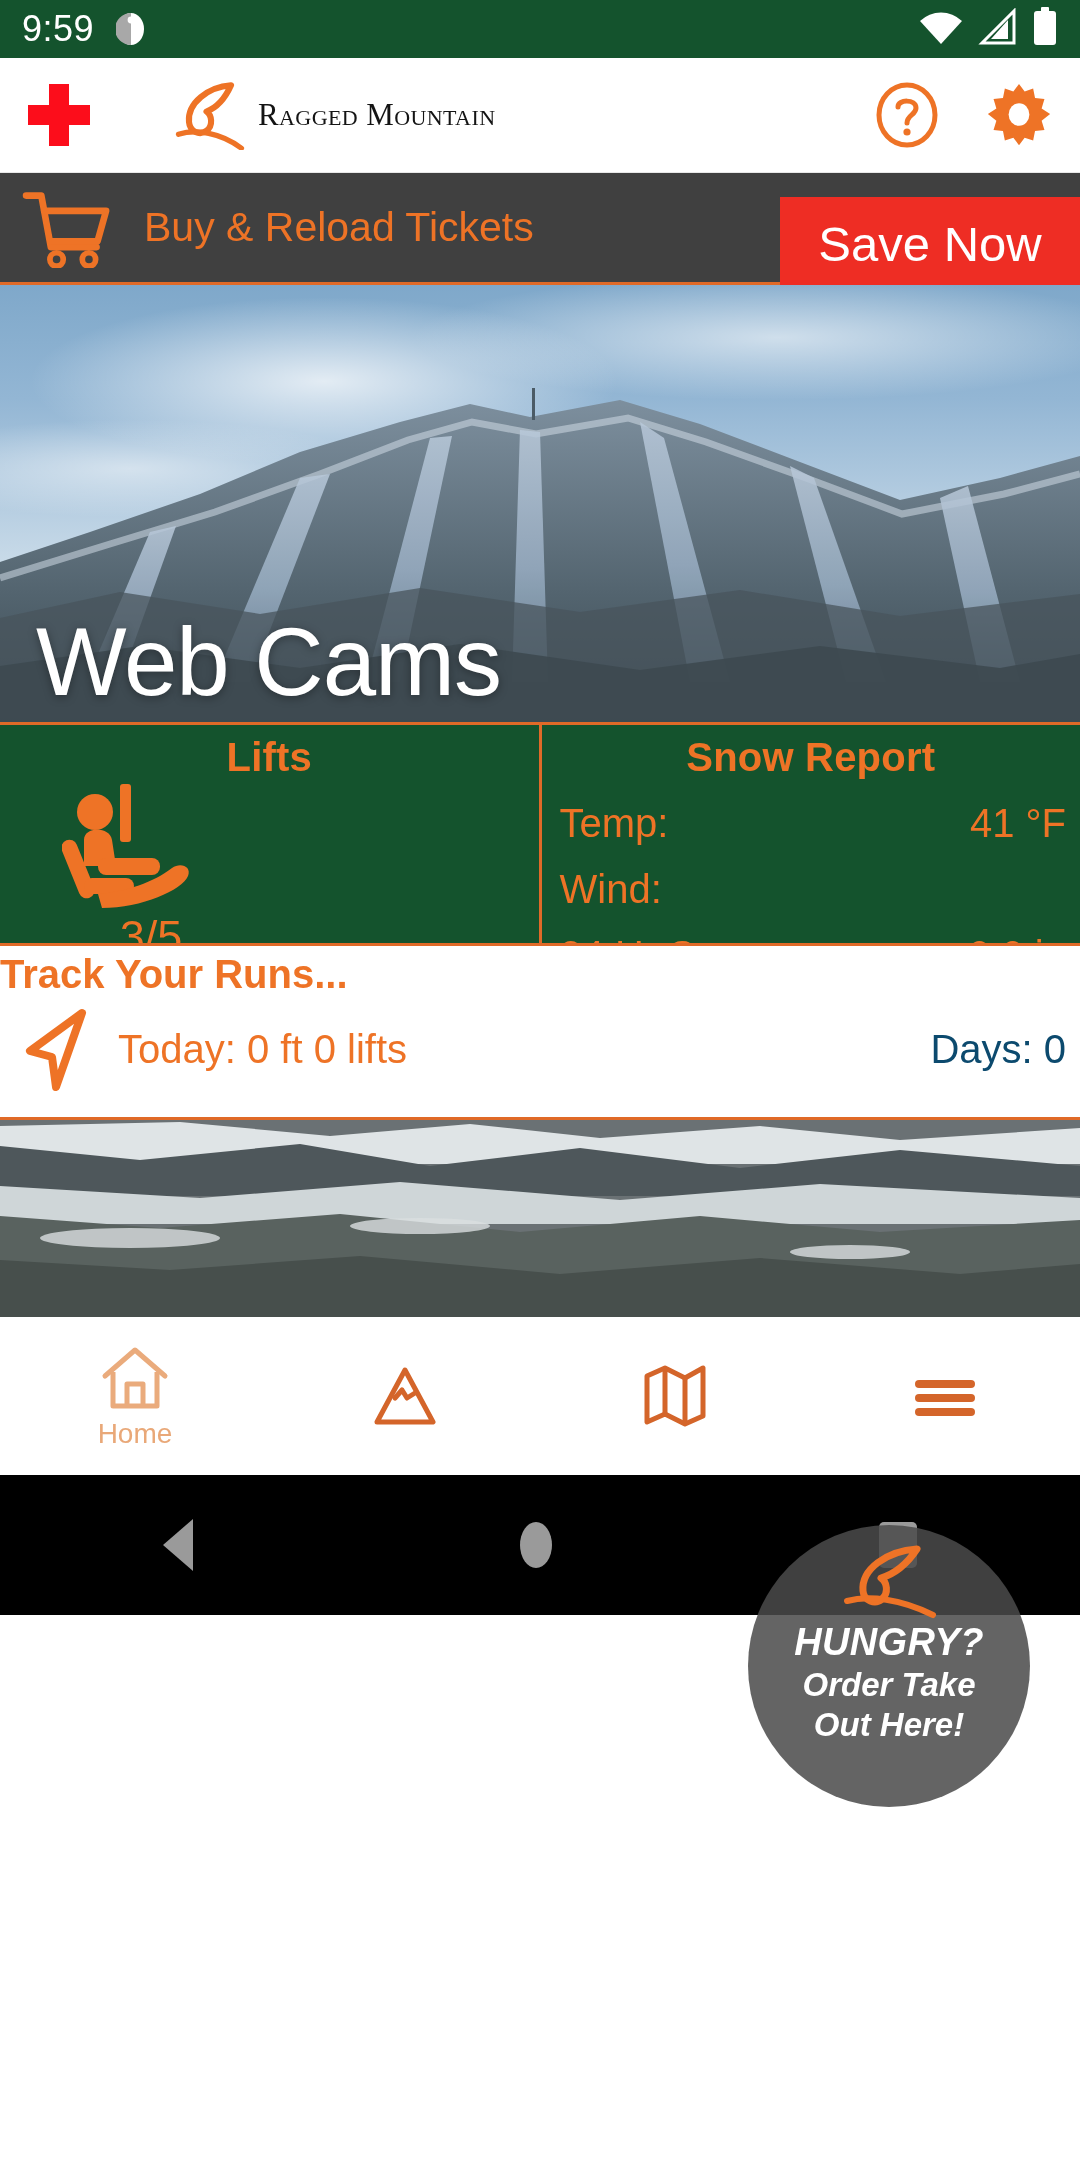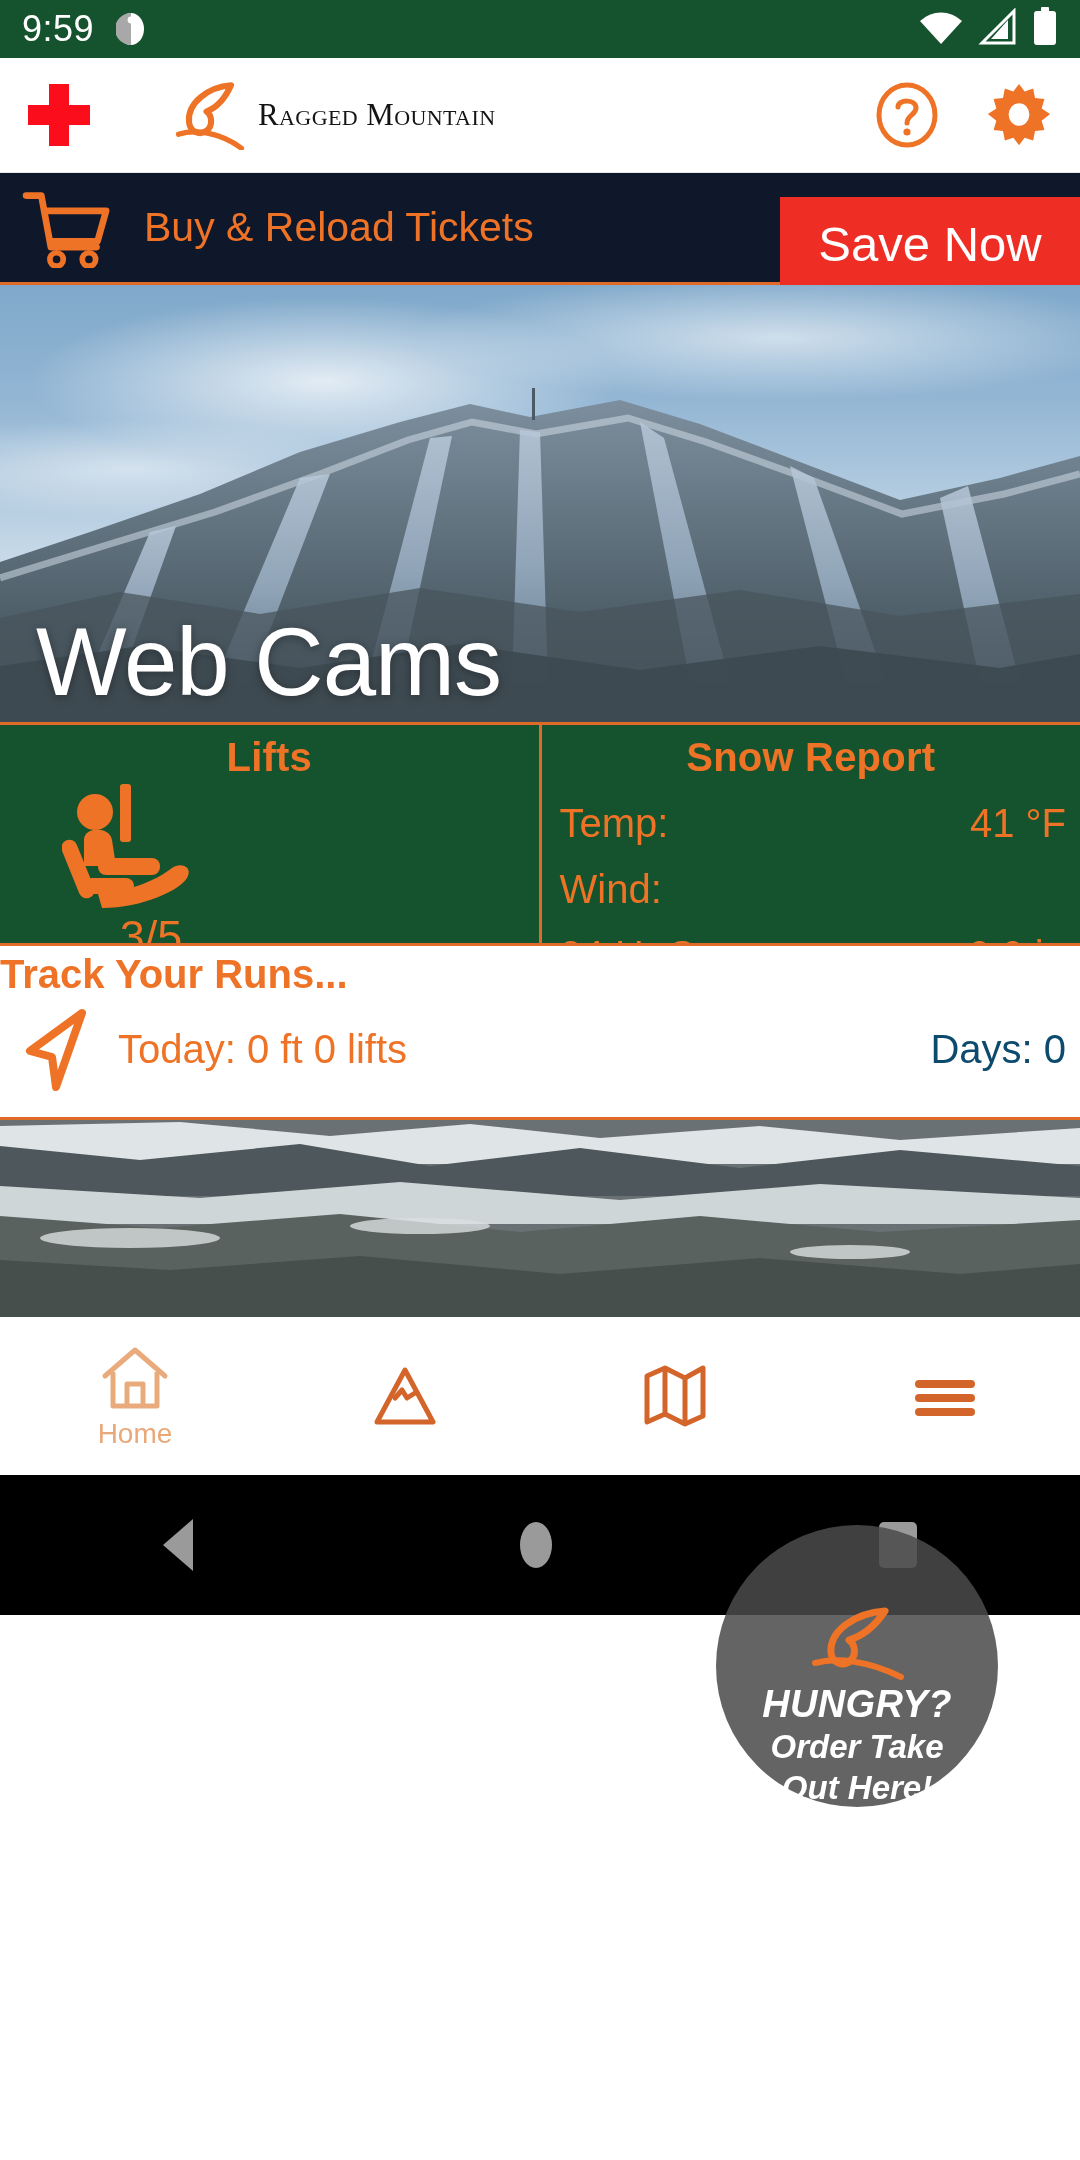--- a/index.html
+++ b/index.html
@@ -41,21 +41,21 @@
     font-family: "Liberation Serif", serif;
     font-size: 31px; color: #141414; letter-spacing: 0.4px;
     margin-left: 6px; white-space: nowrap;
     font-variant: small-caps; font-weight: 400;
   }
   .appbar-actions { margin-left: auto; display: flex; align-items: center; gap: 46px; }
   .icon-btn { width: 66px; height: 66px; display: flex; align-items: center; justify-content: center; }
 
   
   .ticket-bar {
-    height: 112px; background: #0f172a;
+    height: 112px; background: #404040;
     display: flex; align-items: center; padding-left: 22px;
     border-bottom: 3px solid #e06a28;
   }
   .cart-icon { width: 92px; height: 80px; flex: none; }
   .ticket-label {
     color: #ee7326; font-size: 41px; margin-left: 30px;
     white-space: nowrap; font-weight: 400;
   }
   .save-now {
     margin-left: auto; background: #ee2d24; color: #ffffff;
@@ -125,25 +125,25 @@
   
   .lower-cam {
     position: relative; height: 200px; overflow: hidden;
     border-top: 3px solid #e06a28;
     background: linear-gradient(180deg,#b9bcbd 0%, #8d9295 16%, #6d7376 42%, #585e60 74%, #4a5052 100%);
   }
   .cam-texture { position: absolute; inset: 0; }
 
   
   .hungry {
-    position: absolute; left: 716px; top: 1525px;
+    position: absolute; left: 748px; top: 1525px;
     width: 282px; height: 282px; border-radius: 50%;
     background: rgba(74,74,74,0.86);
     display: flex; flex-direction: column;
-    align-items: center; justify-content: flex-end;
+    align-items: center; justify-content: flex-start;
     padding-top: 18px; z-index: 5;
   }
   .hungry-leaf { width: 108px; height: 76px; }
   .hungry-h {
     color: #ffffff; font-size: 38px; font-style: italic;
     font-weight: bold; margin-top: 2px; letter-spacing: 0.3px;
   }
   .hungry-sub {
     color: #ffffff; font-size: 33px; font-style: italic;
     font-weight: bold; line-height: 1.16; text-align: center; margin-top: 2px;

